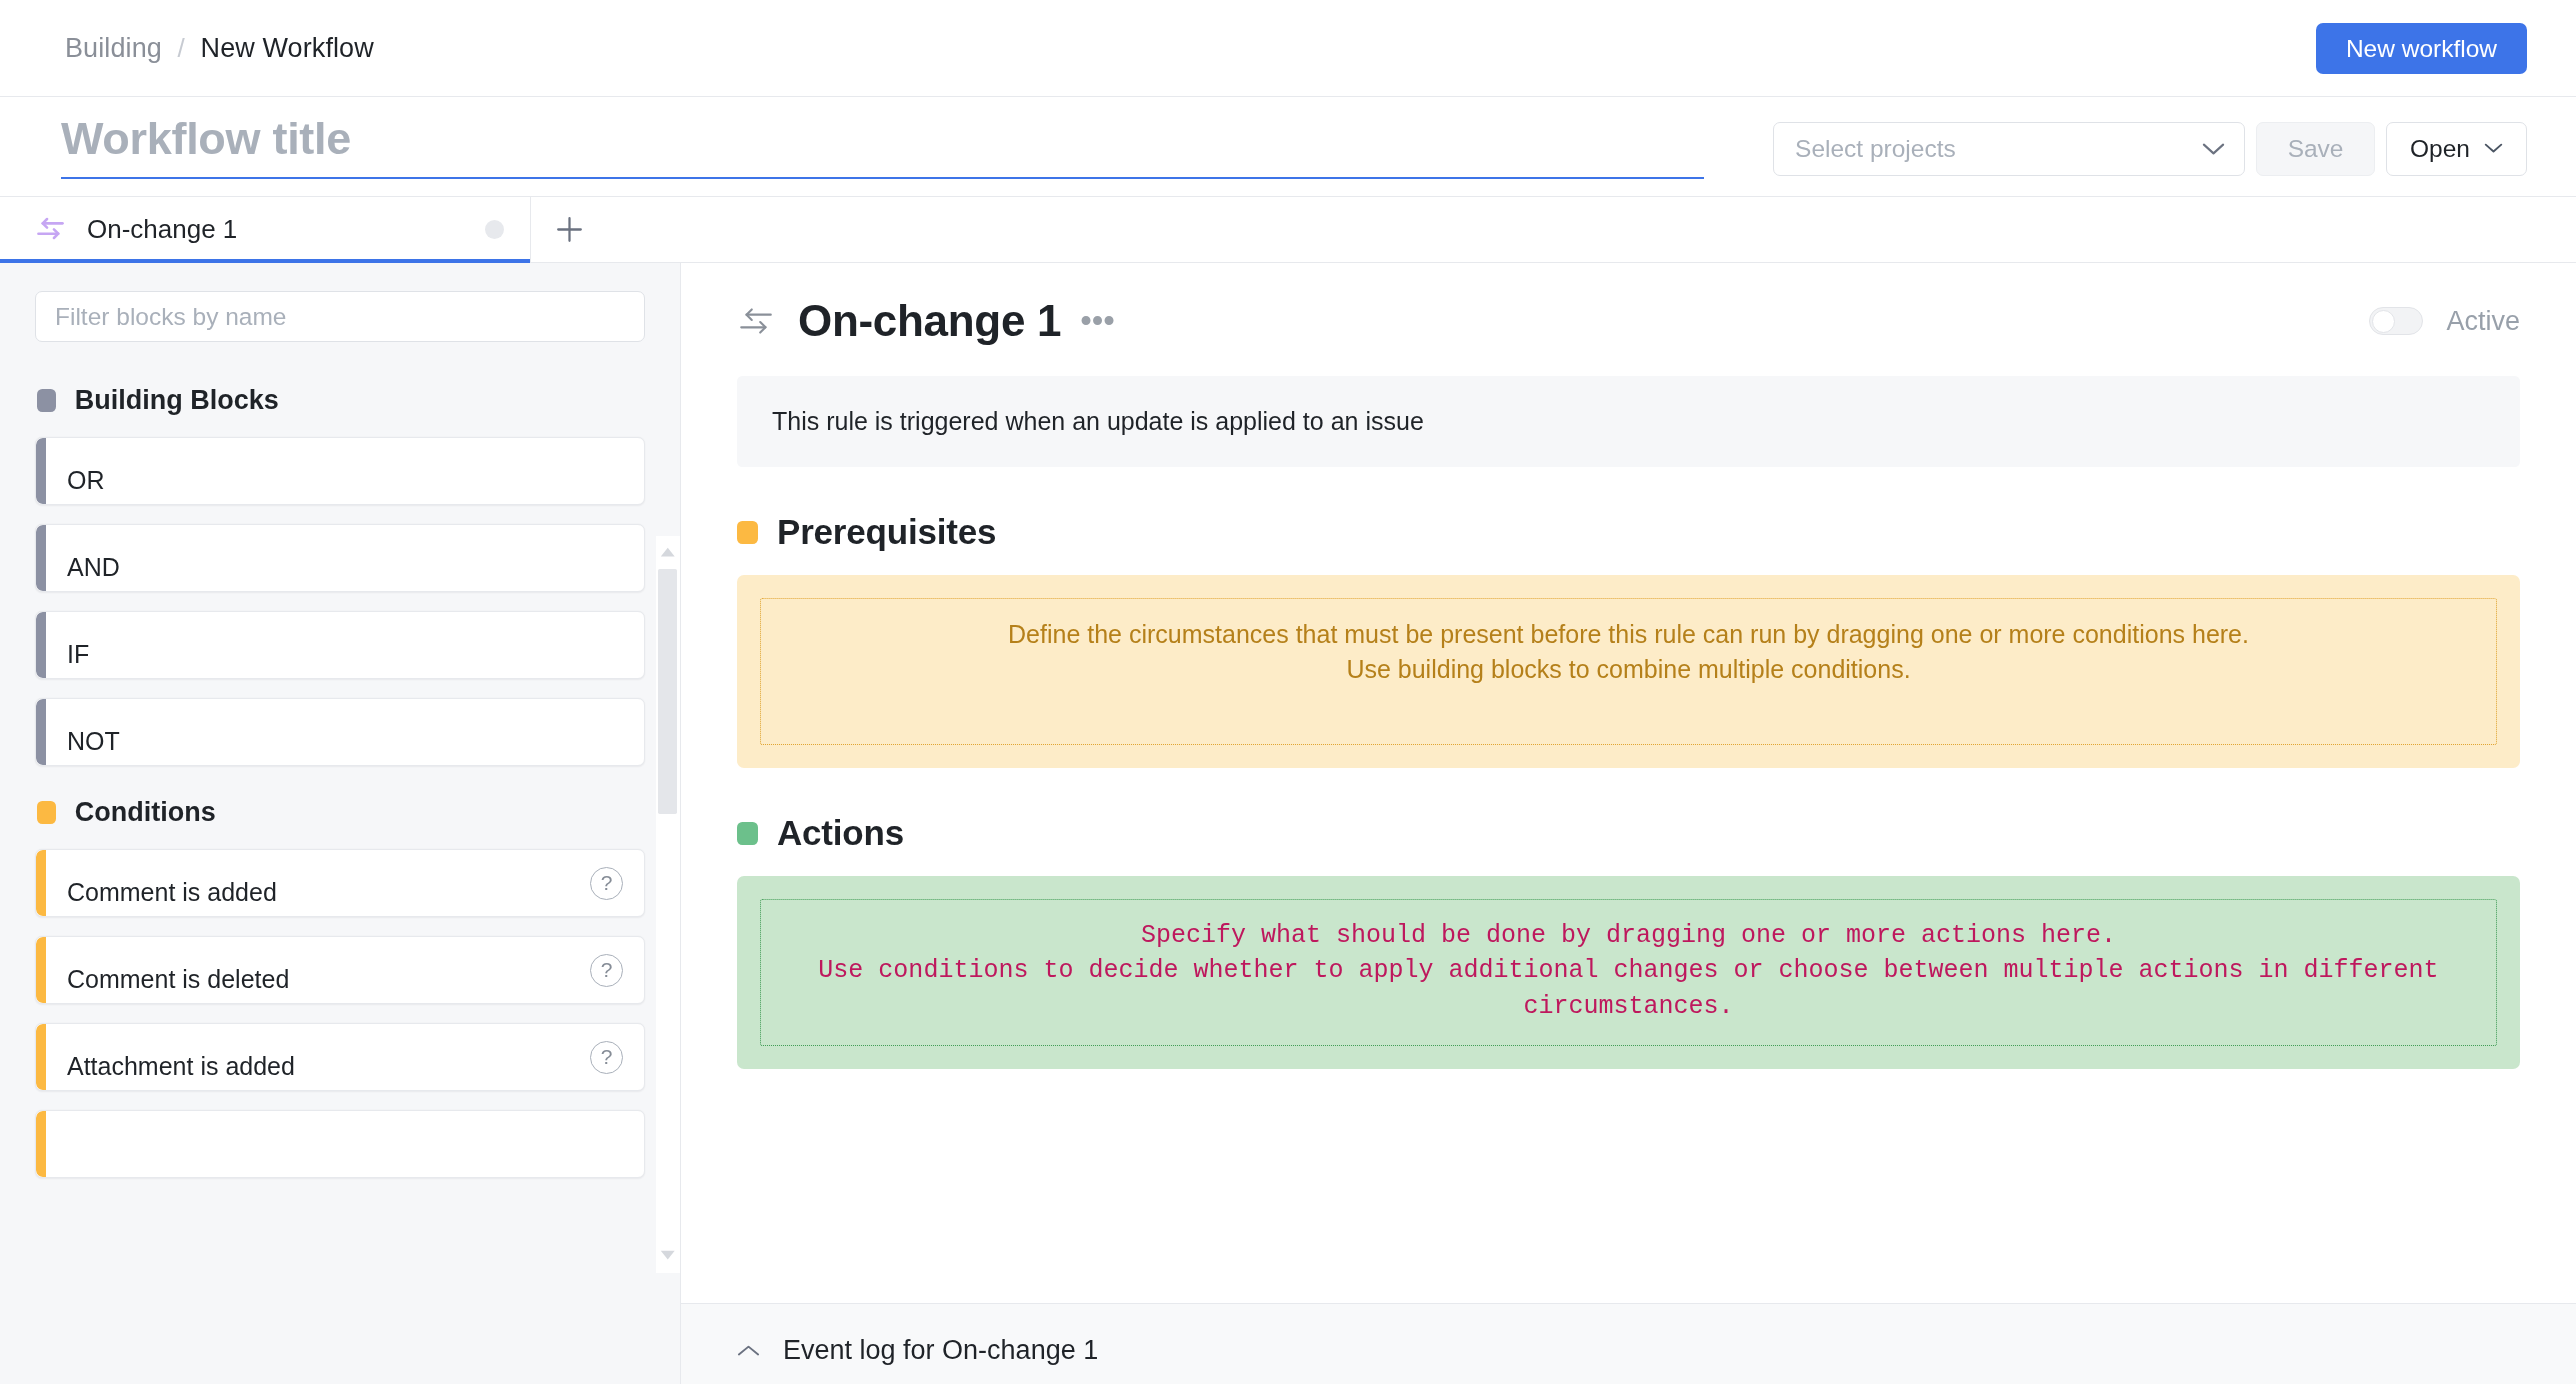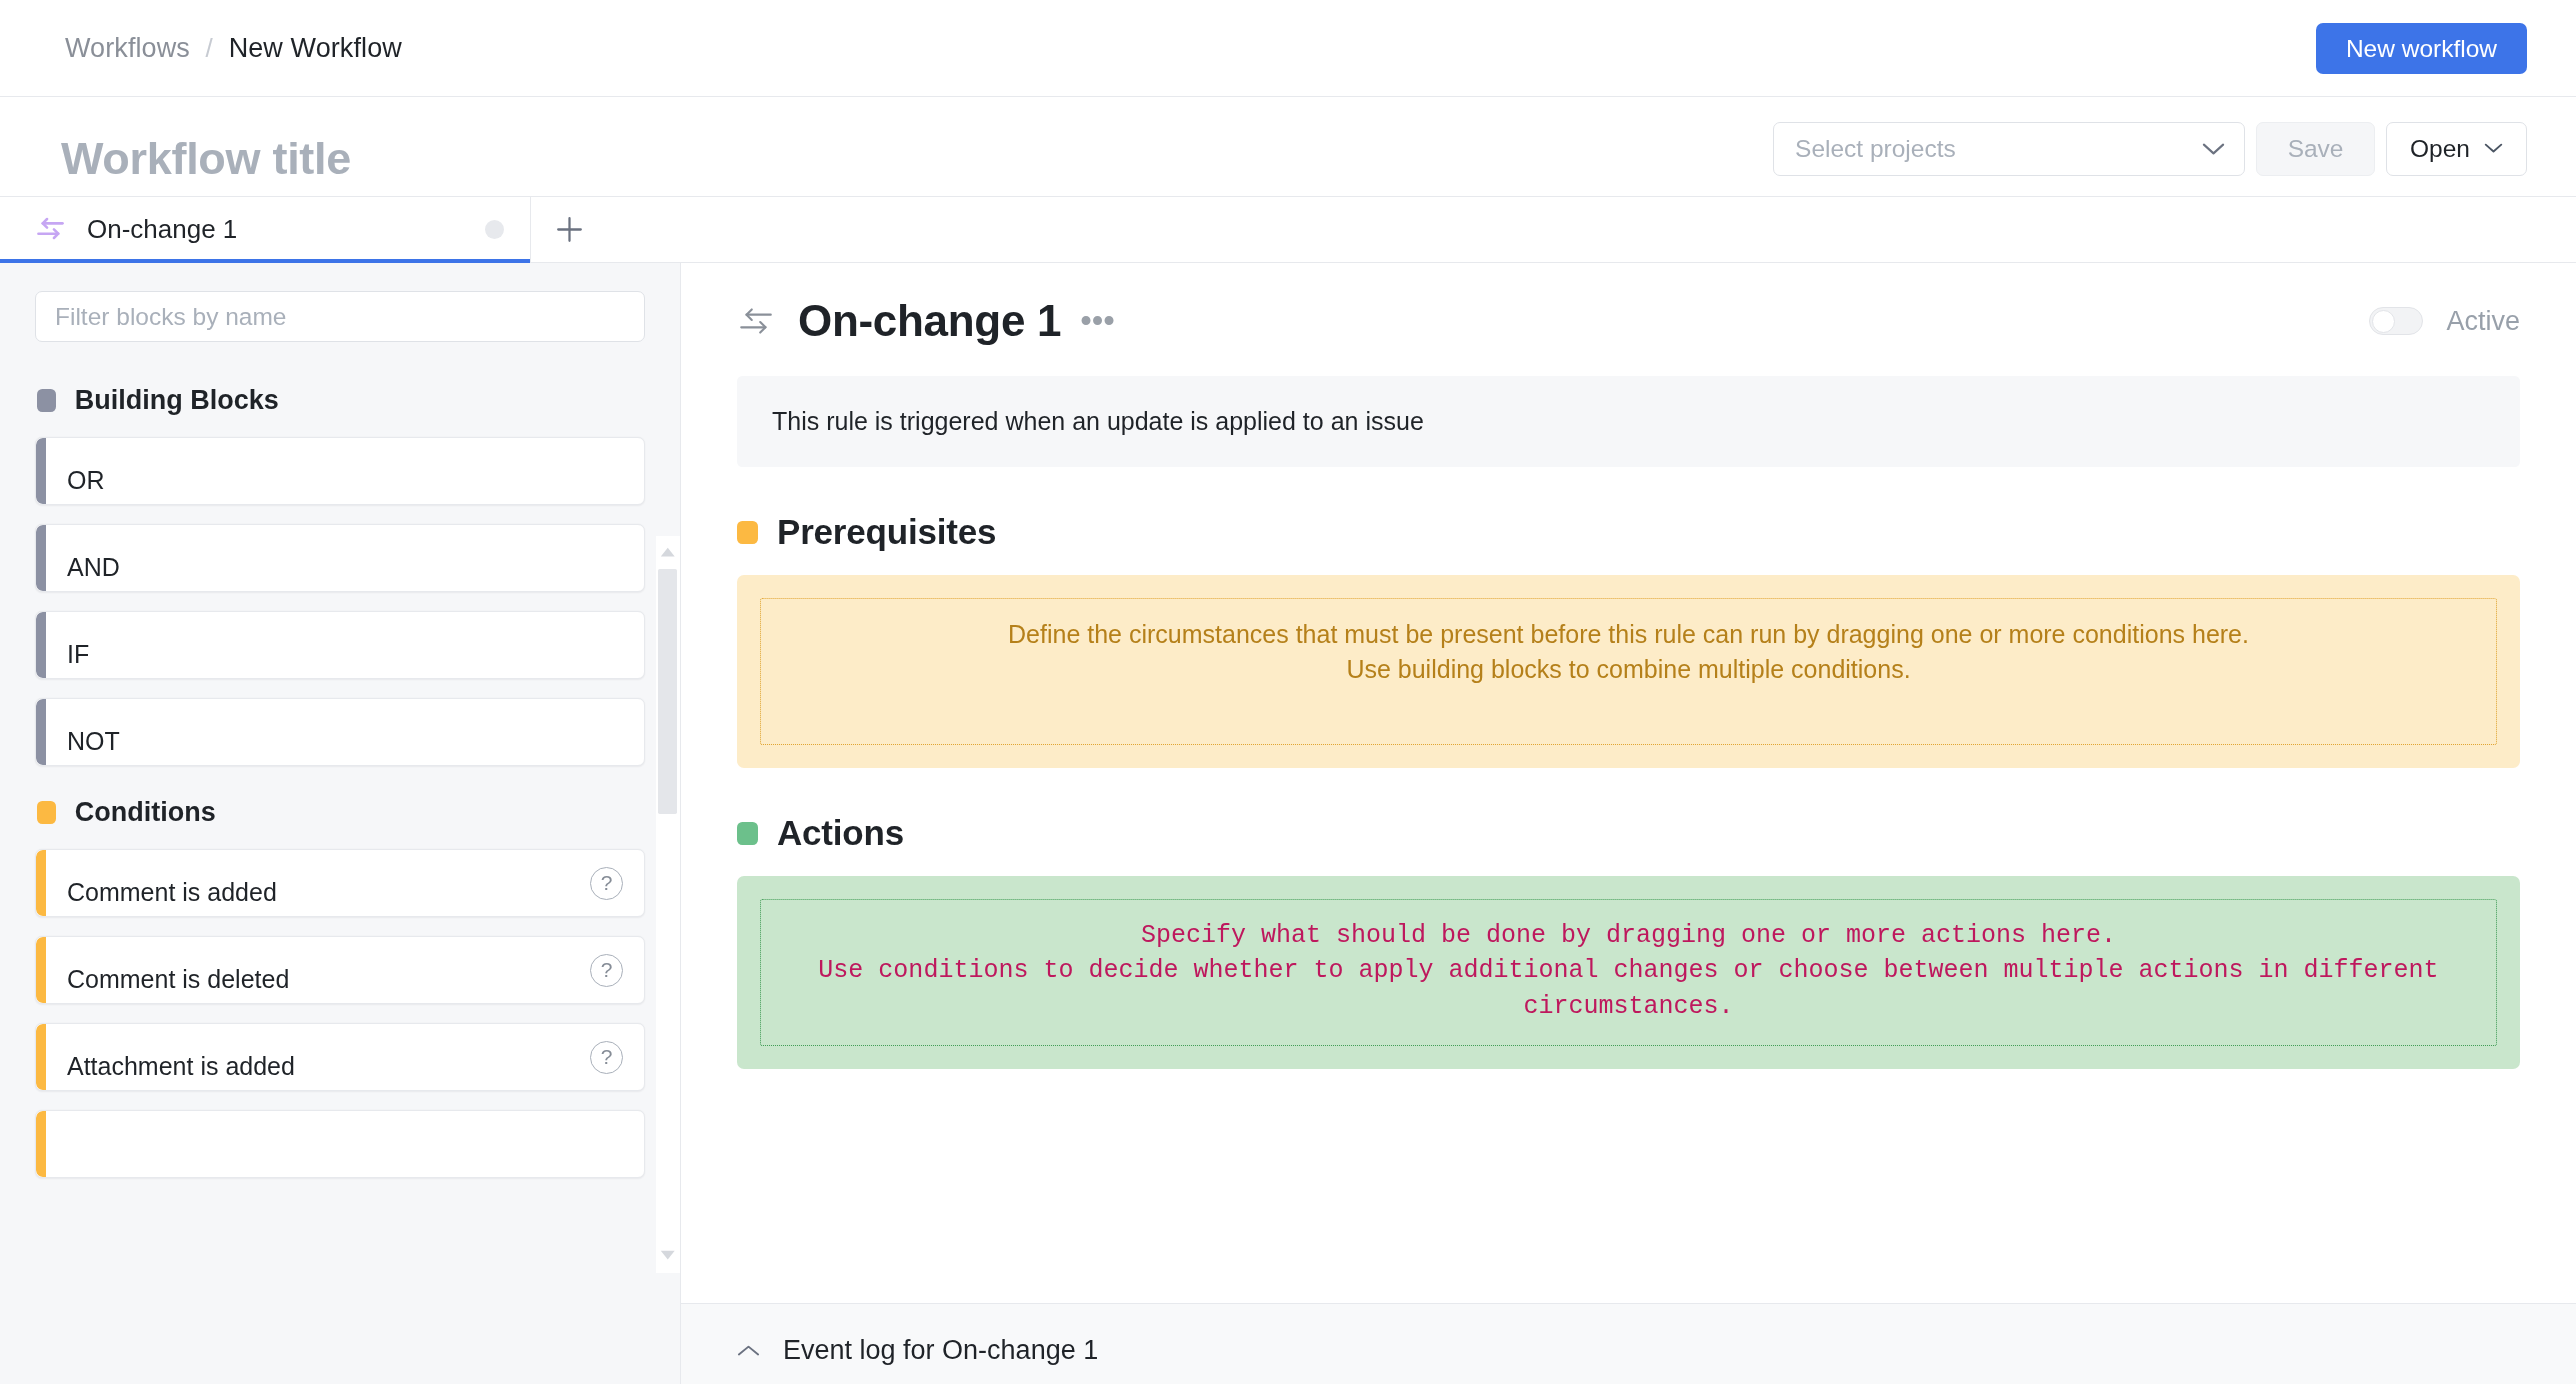--- a/index.html
+++ b/index.html
@@ -37,21 +37,21 @@
     display: flex; align-items: flex-start; justify-content: space-between;
     padding: 0 49px 0 61px; background: #fff;
     border-bottom: 0.9px solid #e7e9ed;
   }
   .title-wrap { width: 1643px; padding-top: 15.7px; }
   .title-input {
     width: 100%; border: none; outline: none;
     border-bottom: 2.6px solid #3d74e8;
     font-family: inherit; font-size: 45px; font-weight: 700;
     color: #1f2328; background: transparent;
-    padding: 0 0 12.2px 0; letter-spacing: -0.3px; margin-top: 20px;
+    padding: 0 0 12.2px 0; letter-spacing: -0.3px;
   }
   .title-input::placeholder { color: #a9b0ba; font-weight: 700; }
   .title-actions { display: flex; align-items: center; gap: 11px; padding-top: 24.5px; }
   .select-projects {
     width: 472px; height: 54px; border: 0.9px solid #dfe2e7; border-radius: 7px;
     background: #fff; display: flex; align-items: center; justify-content: space-between;
     padding: 0 19px 0 21px; cursor: pointer;
   }
   .select-projects .ph { color: #a9b0ba; font-size: 24.5px; }
   .chev { color: #6b7280; display: inline-flex; }
@@ -172,21 +172,21 @@
   .eventlog-label { font-size: 27px; color: #1f2328; }
   .chev-up { color: #6b7280; display: inline-flex; }
 </style>
 </head>
 <body>
 
 <div class="app">
 
   <div class="topbar">
     <div class="crumbs">
-      <span class="crumb-link">Workflows</span>
+      <span class="crumb-link">Building</span>
       <span class="crumb-sep">/</span>
       <span class="crumb-current">New Workflow</span>
     </div>
     <button class="btn-primary">New workflow</button>
   </div>
 
   <div class="titlerow">
     <div class="title-wrap">
       <input class="title-input" type="text" placeholder="Workflow title" style="">
     </div>

